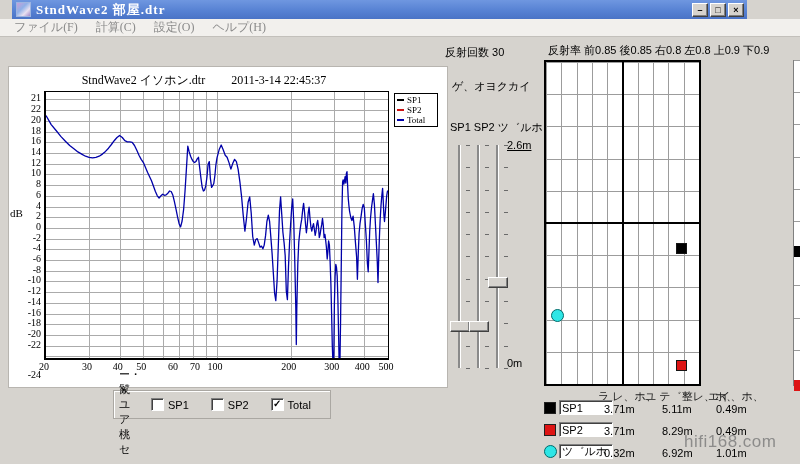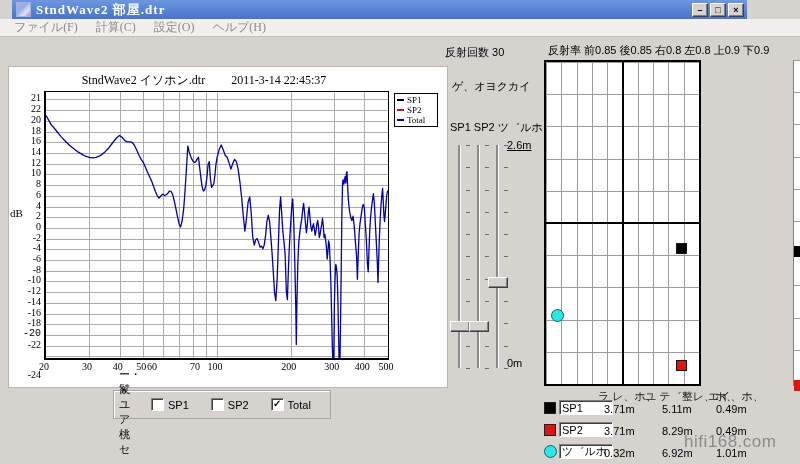--- a/index.html
+++ b/index.html
@@ -124,30 +124,30 @@
         <div class="ylab" style="top: 153.944px;">0</div>
         <div class="ylab" style="top: 164.648px;">-2</div>
         <div class="ylab" style="top: 175.352px;">-4</div>
         <div class="ylab" style="top: 186.056px;">-6</div>
         <div class="ylab" style="top: 196.761px;">-8</div>
         <div class="ylab" style="top: 207.465px;">-10</div>
         <div class="ylab" style="top: 218.169px;">-12</div>
         <div class="ylab" style="top: 228.873px;">-14</div>
         <div class="ylab" style="top: 239.577px;">-16</div>
         <div class="ylab" style="top: 250.282px;">-18</div>
-        <div class="ylab" style="top: 260.986px; font-family: Liberation Mono, monospace;">-20</div>
+        <div class="ylab" style="top: 260.986px;">-20</div>
         <div class="ylab" style="top: 271.69px;">-22</div>
         <div class="ylab" style="top: 282.394px; margin-top: 20px;">-24</div>
       </div>
     <div id="xlabels">
         <div class="xlab" style="left: 21px;">20</div>
         <div class="xlab" style="left: 64.08px;">30</div>
         <div class="xlab" style="left: 94.6457px;">40</div>
         <div class="xlab" style="left: 118.354px;">50</div>
-        <div class="xlab" style="left: 129px;">60</div>
+        <div class="xlab" style="left: 150px;">60</div>
         <div class="xlab" style="left: 154.104px; padding-left: 18px;">70</div>
         <div class="xlab" style="left: 192px;">100</div>
         <div class="xlab" style="left: 265.646px;">200</div>
         <div class="xlab" style="left: 308.726px;">300</div>
         <div class="xlab" style="left: 339.291px;">400</div>
         <div class="xlab" style="left: 363px;">500</div>
       </div>
     <div class="plot" id="plot">
         <svg width="342" height="266">
           <line x1="0" y1="7.5" x2="342" y2="7.5" stroke="#ababab" stroke-width="1" shape-rendering="crispEdges"></line>

